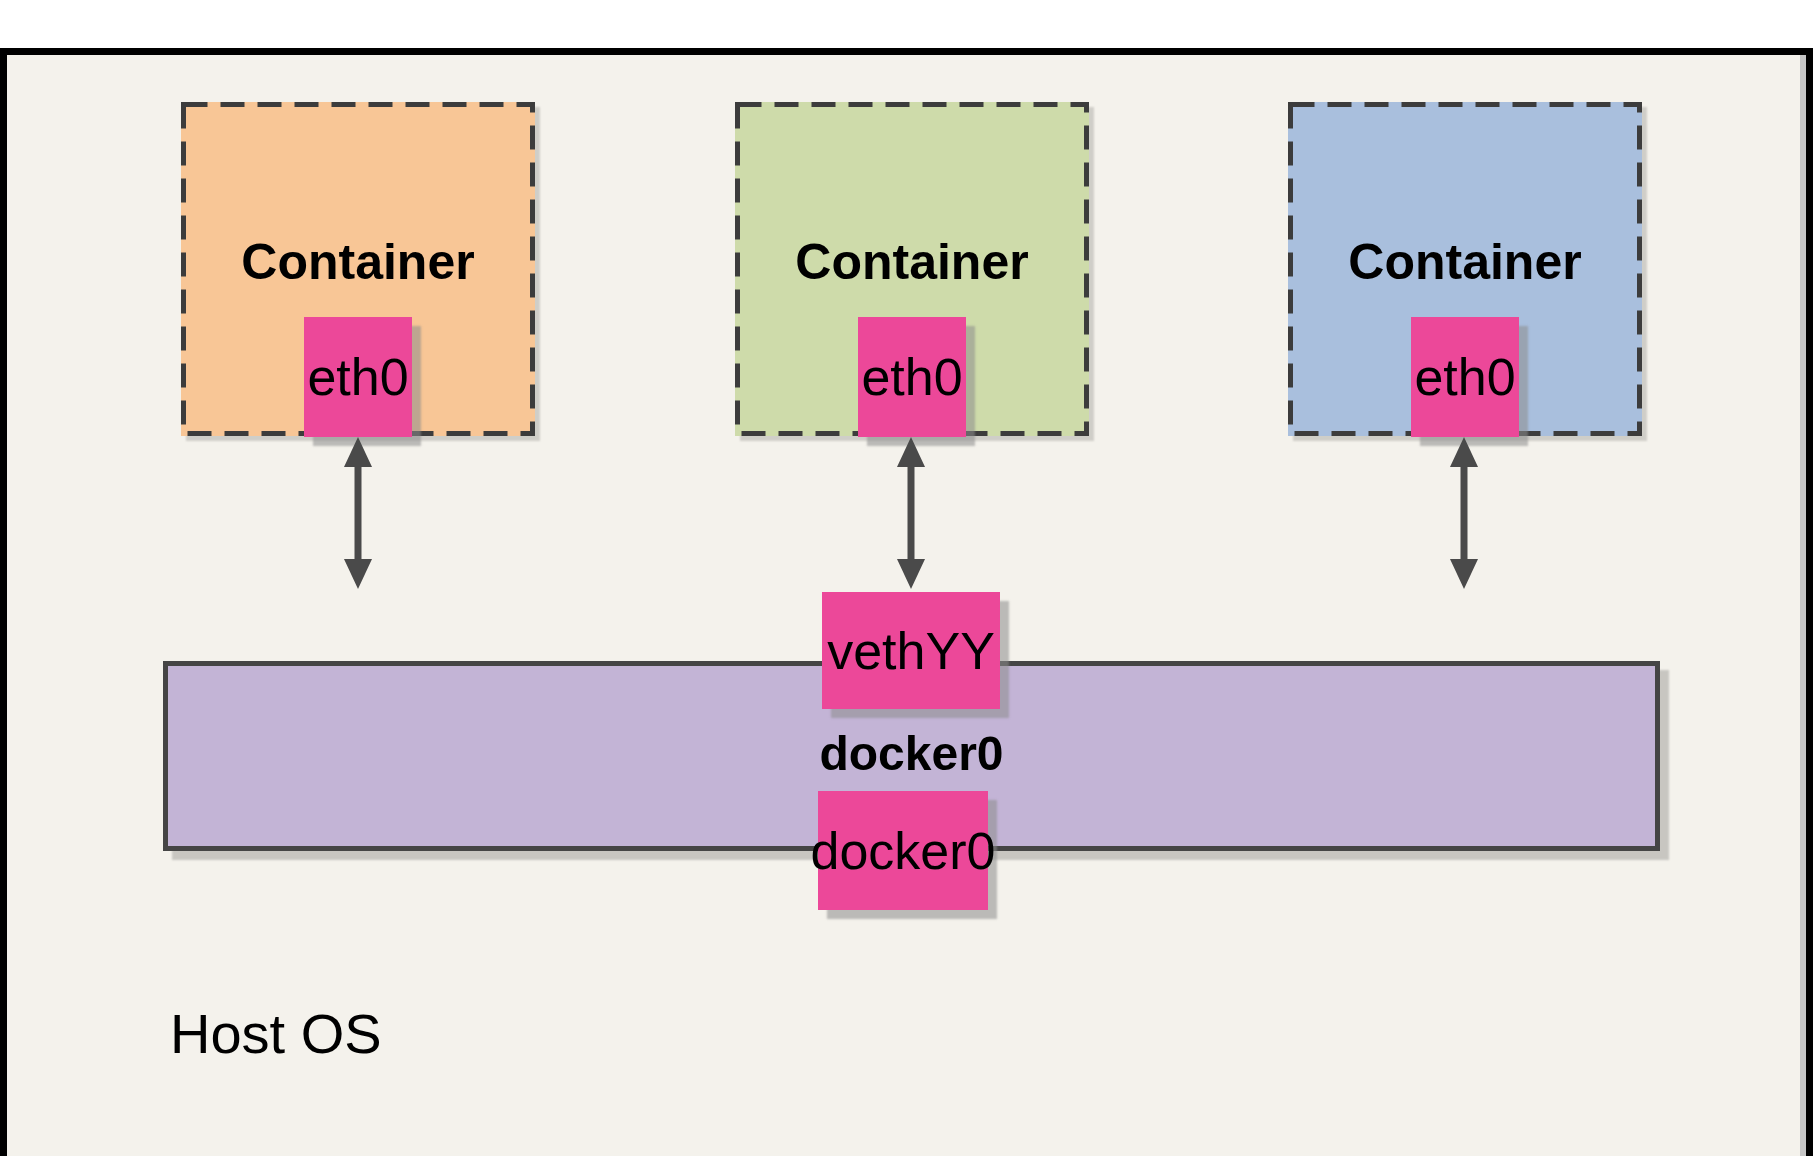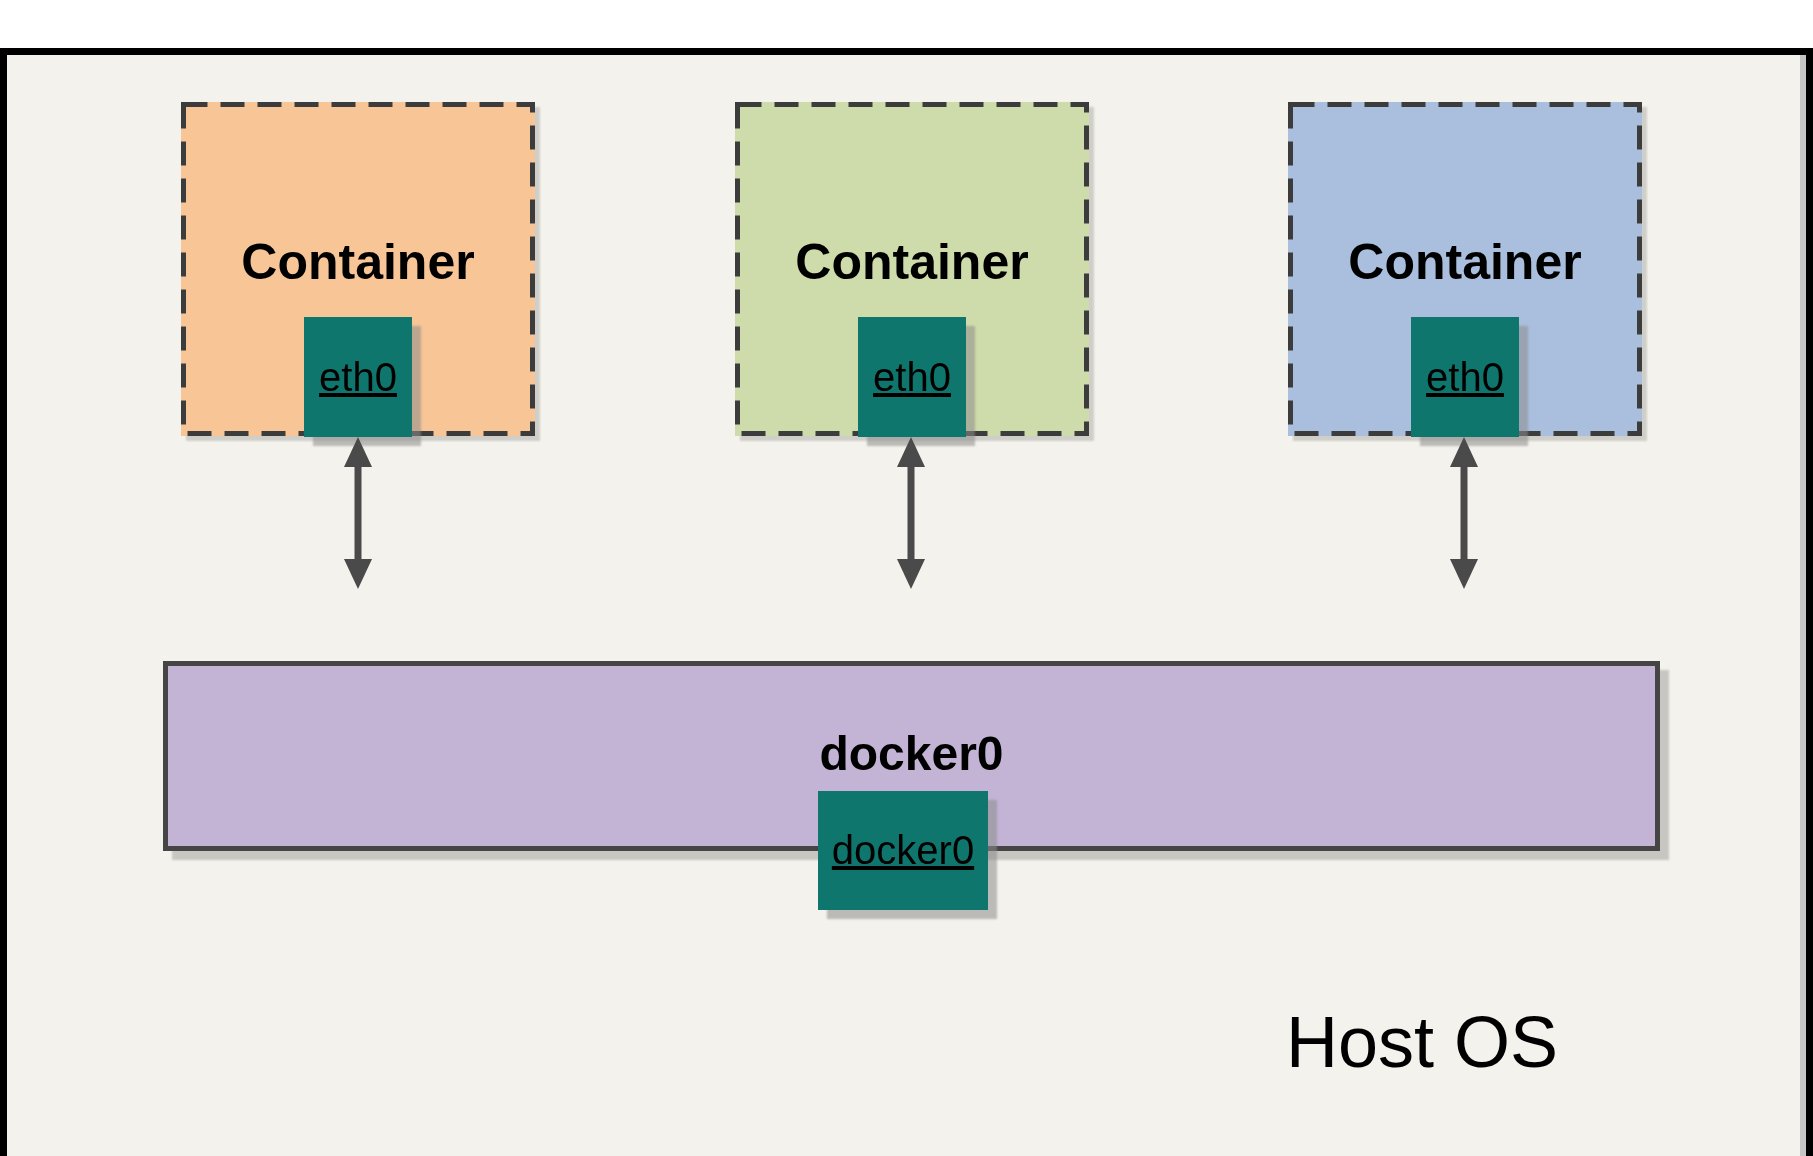--- a/index.html
+++ b/index.html
@@ -24,24 +24,24 @@
     position:absolute; top:54px; width:354px; height:334px;
     box-shadow:5px 5px 2px rgba(0,0,0,0.15);
   }
   .dash-svg { position:absolute; left:0; top:0; }
   .container-label {
     position:absolute; left:0; right:0; top:135px;
     text-align:center; font-size:50px; font-weight:bold; color:#000;
     line-height:1;
   }
   .yellow-box {
-    position:absolute; background:#0f766e;
+    position:absolute; background:#ec4899;
     box-shadow:9px 9px 2px rgba(140,140,140,0.55);
     display:flex; align-items:center; justify-content:center;
-    font-size:40px; color:#000;text-decoration:underline;
+    font-size:52px; color:#000;
   }
   .eth-box { left:123px; top:215px; width:108px; height:120px; }
 
   
   .arrow { position:absolute; top:389px; }
 
   
   .veth-box { top:544px; width:178px; height:117px; z-index:5; }
 
   
@@ -55,22 +55,22 @@
     font-size:48px; font-weight:bold; color:#000; line-height:1;
   }
   .docker0-box { left:818px; top:743px; width:170px; height:119px; z-index:6; }
 
   .ip-label {
     position:absolute; left:1000px; top:840px;
     font-size:40px; color:#000; line-height:1; z-index:6;
   }
 
   .host-os-label {
-    position:absolute; left:158px; top:958px; width:1400px;
-    text-align:right; font-size:72px; color:#000; line-height:1;
+    position:absolute; left:170px; top:958px; width:1400px;
+    text-align:left; font-size:56px; color:#000; line-height:1;
   }
 </style>
 </head>
 <body>
 
 <div class="root">
   <div class="inner-shadow"></div>
   <div class="canvas"></div>
 
   <div class="stage">
@@ -112,19 +112,20 @@
     <svg class="arrow" style="left:1449px;" width="30" height="152">
       <polygon points="15,0 1,30 29,30" fill="#4a4a4a"></polygon>
       <rect x="11.5" y="28" width="7" height="96" fill="#4a4a4a"></rect>
       <polygon points="15,152 1,122 29,122" fill="#4a4a4a"></polygon>
     </svg>
 
     <div class="bridge-bar">
       <div class="bridge-label">docker0</div>
     </div>
 
+    <div class="yellow-box veth-box" style="position:absolute; left:822px;">vethYY</div>
 
     <div class="yellow-box docker0-box" style="position:absolute;">docker0</div>
 
     <div class="host-os-label">Host OS</div>
 
   </div>
 </div>
 
 </body></html>

